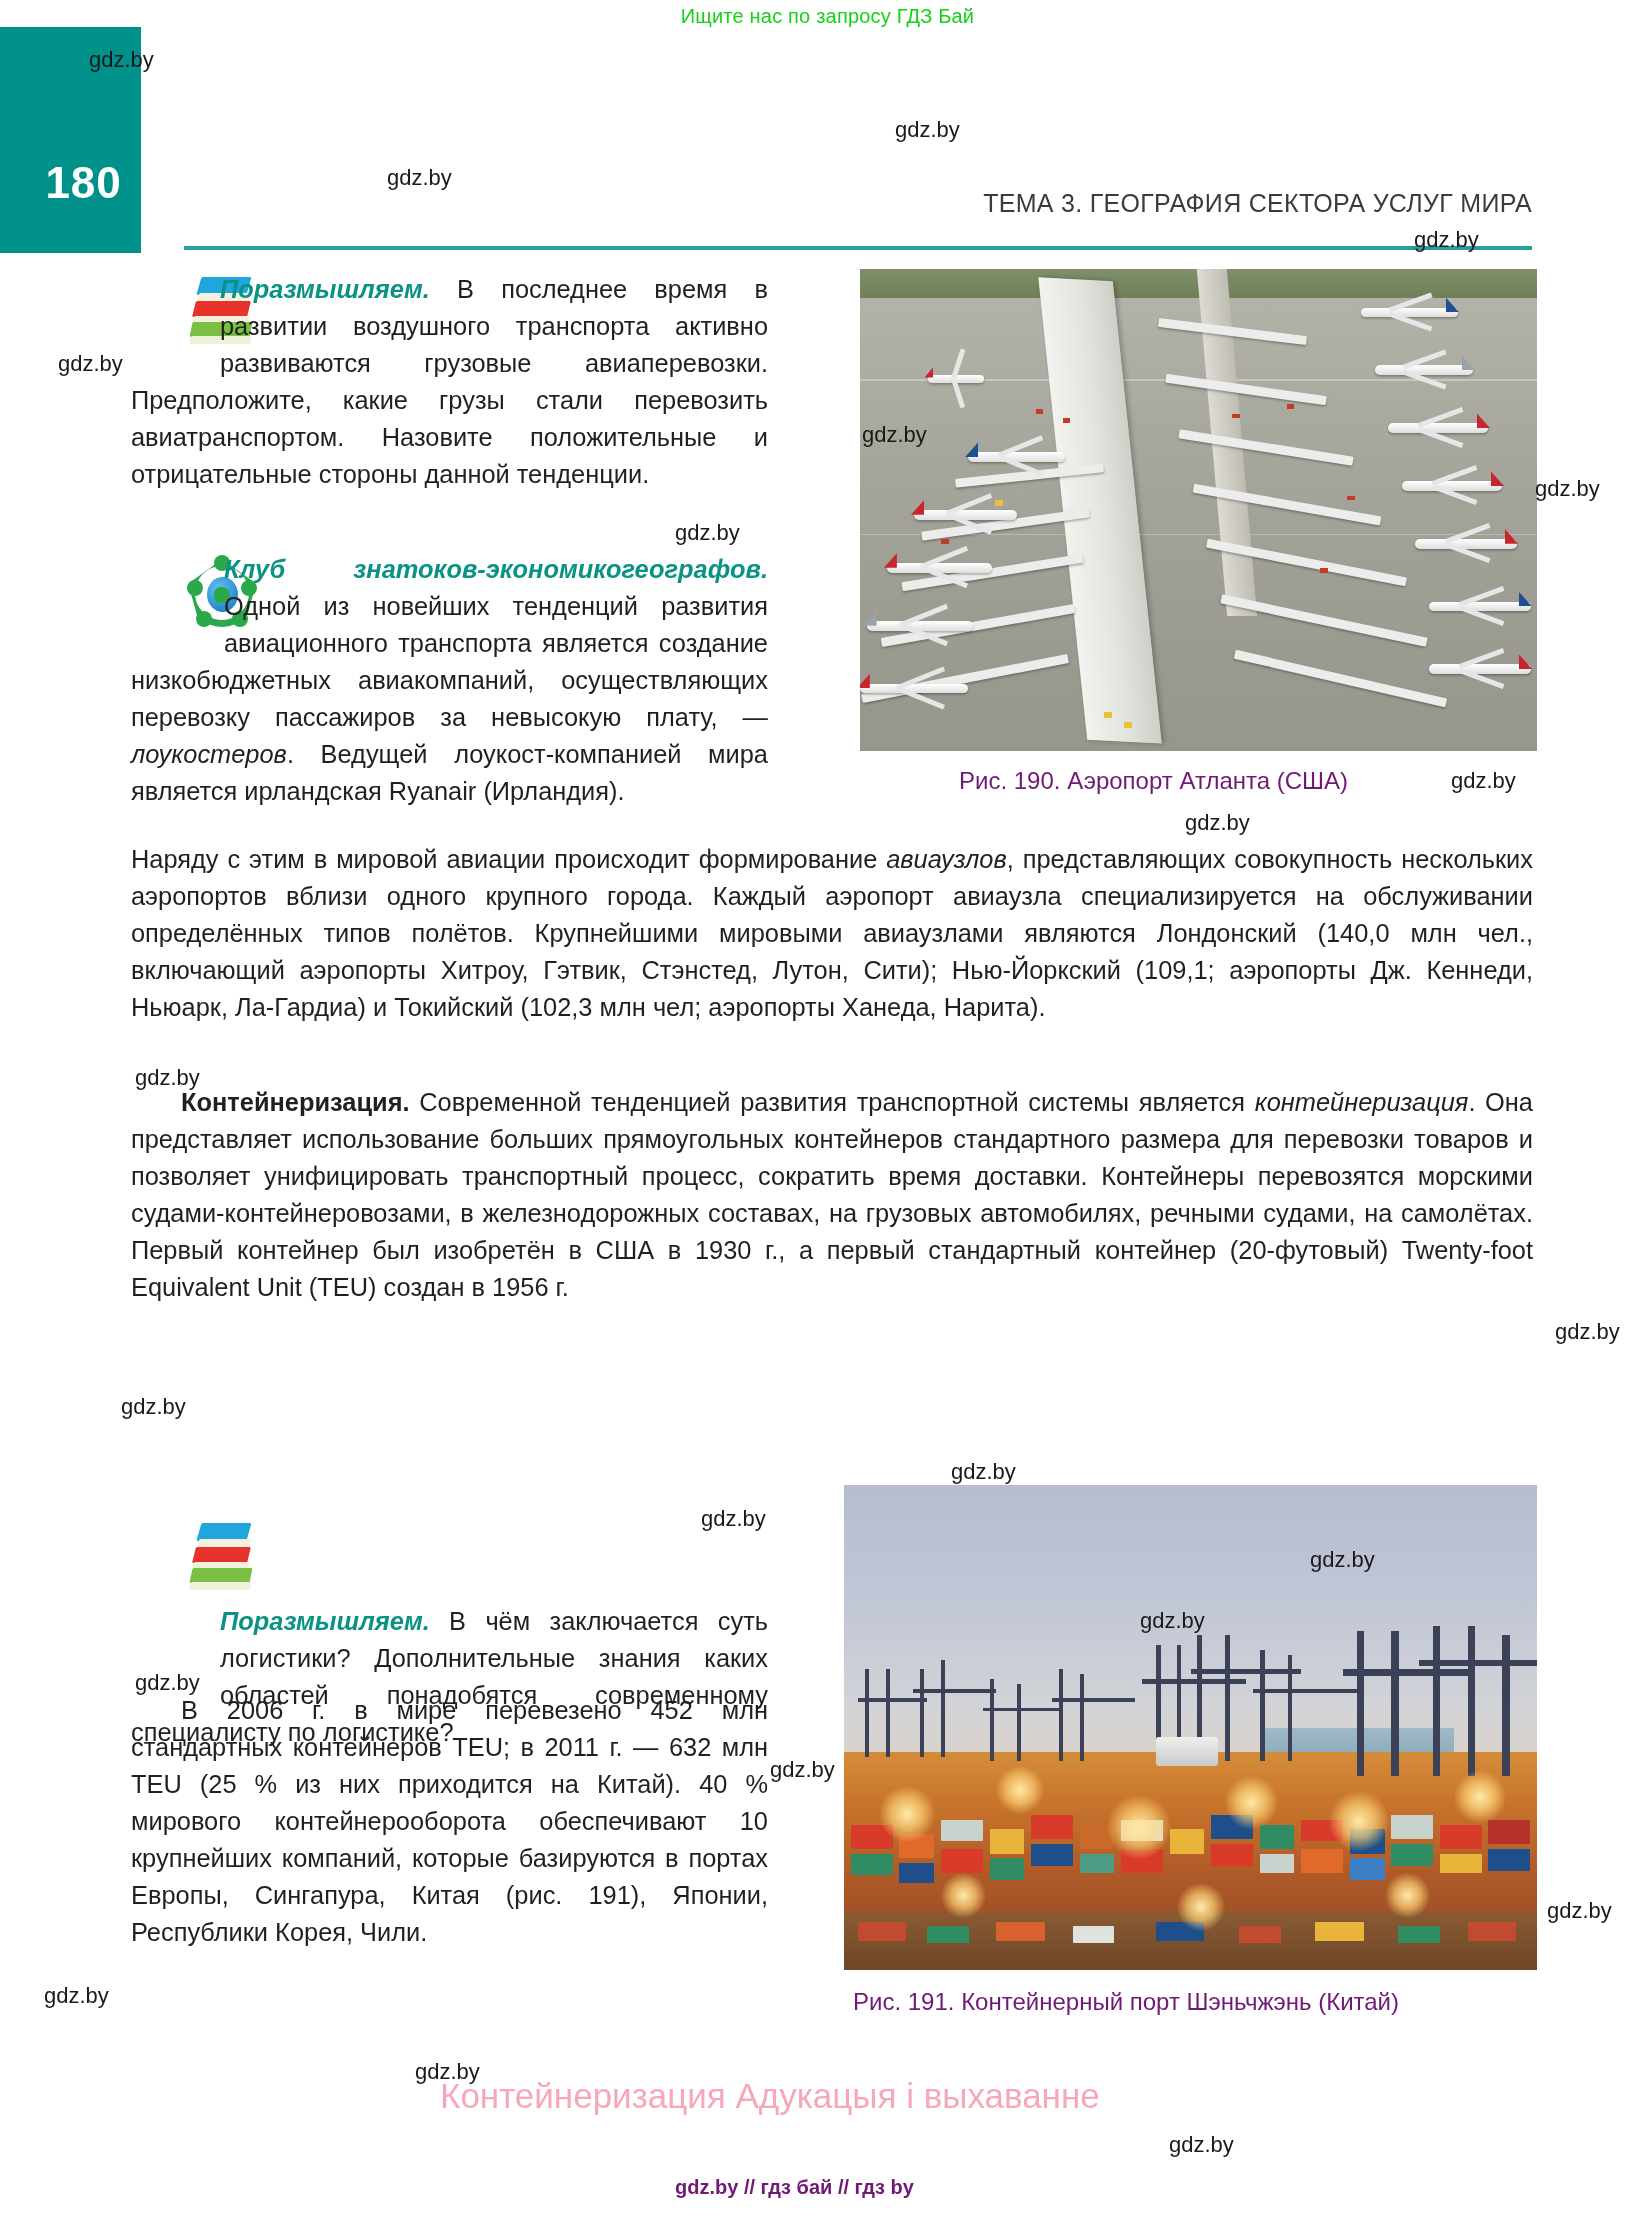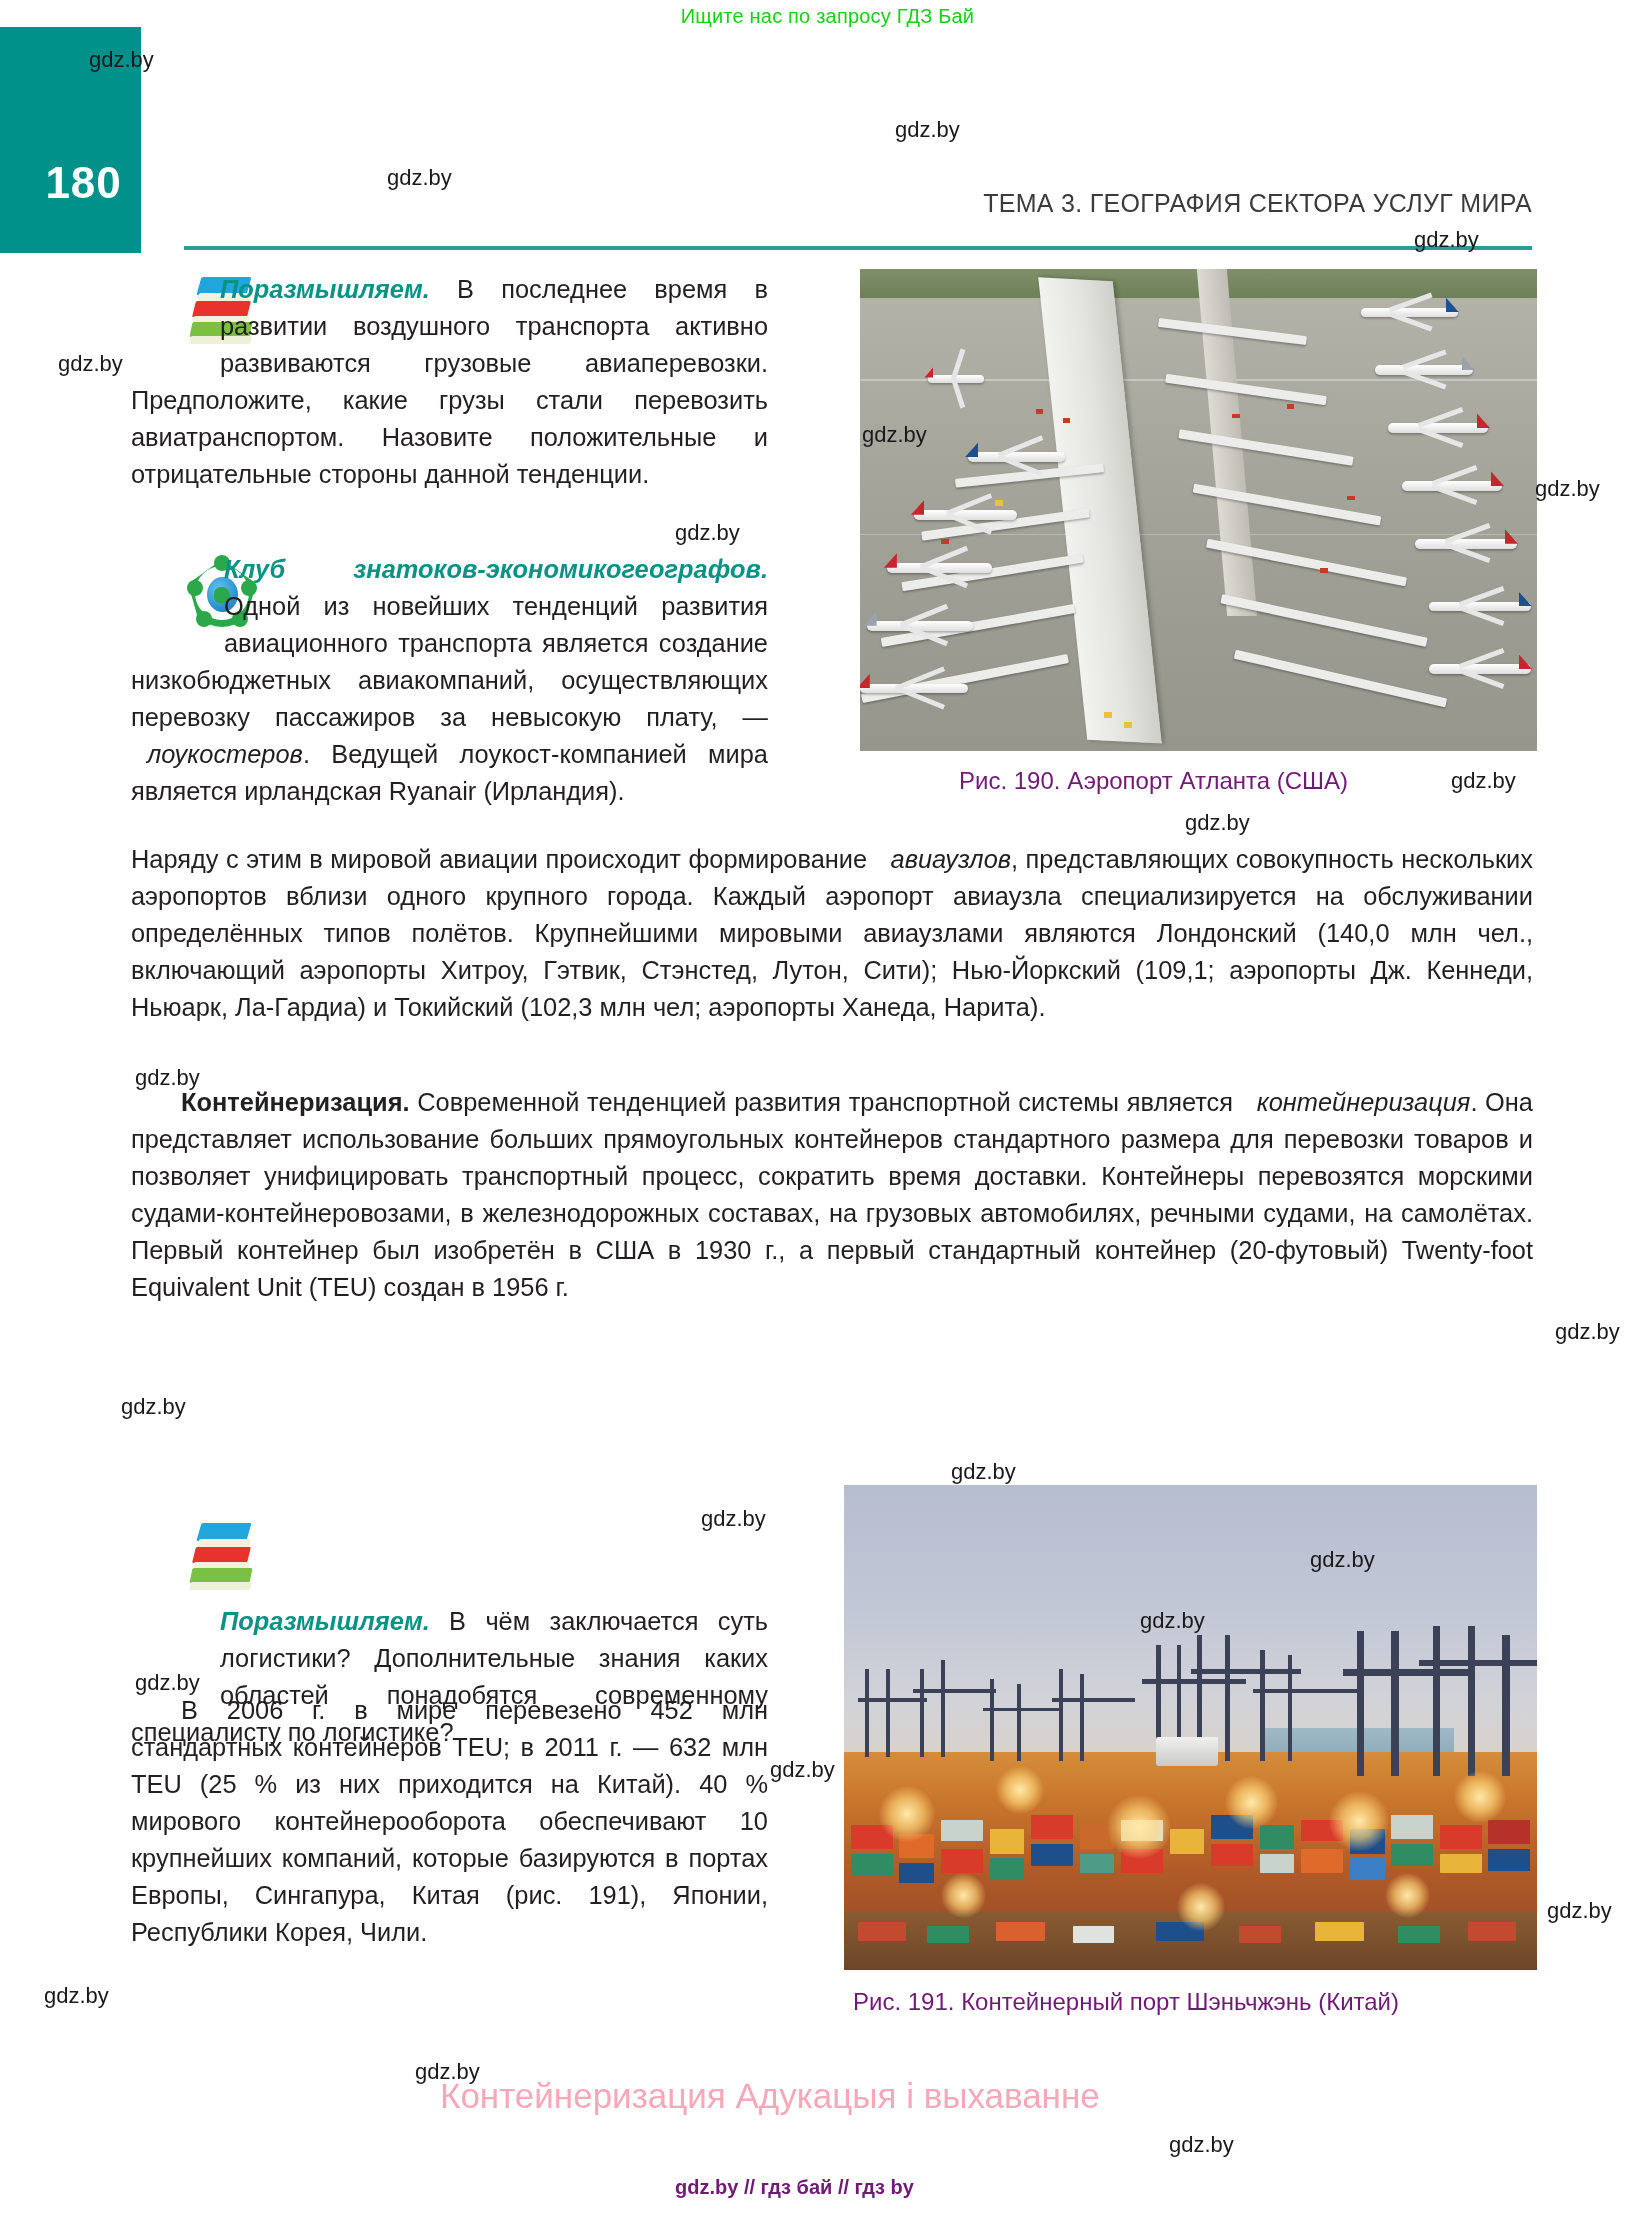--- a/index.html
+++ b/index.html
@@ -67,21 +67,21 @@
   }
   .para {
     font-size: 25.4px;
     line-height: 37px;
     color: #231f20;
     text-align: justify;
     text-justify: inter-word;
   }
   .lead { font-weight: 700; font-style: italic; color: #0a9384; }
   .lead-black { font-weight: 700; color: #231f20; font-style: normal; }
-  .ital { font-style: italic; margin-left: 16px; }
+  .ital { font-style: italic; }
 
   
   .icon-books {
     position: absolute;
     width: 69px; height: 73px;
   }
   .icon-books i { position: absolute; display: block; border-radius: 1.6px; }
   .bk1 { left: 11.3px; top: 3.2px;  width: 50px; height: 17.7px; background: #21a5dd; transform: skewX(-16deg); }
   .bk1b{ left: 9.7px; top: 19.3px; width: 52px; height: 8.9px; background: #f3f0df; transform: skewX(-16deg); }
   .bk2 { left: 6.4px;  top: 27px; width: 55px; height: 16px; background: #e8322c; transform: skewX(-14deg); }

